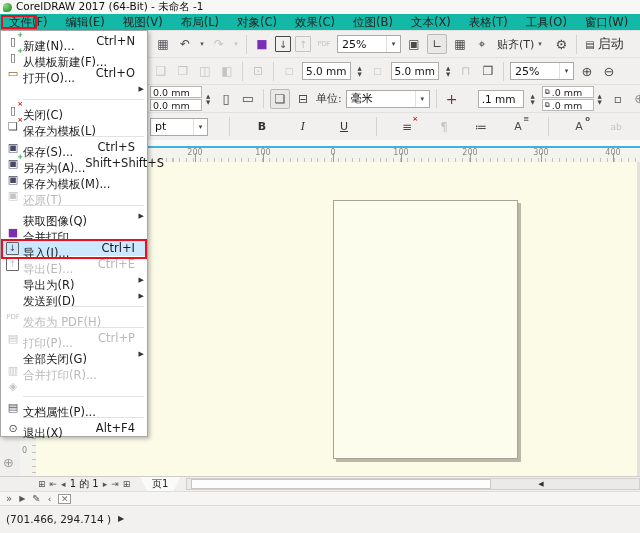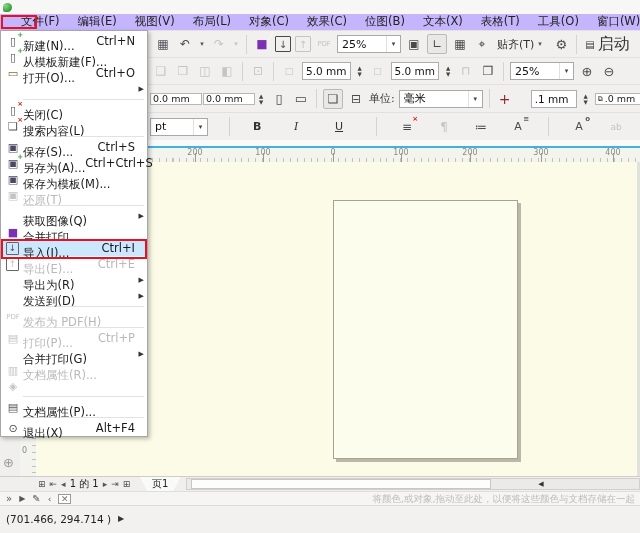--- a/index.html
+++ b/index.html
@@ -4,21 +4,21 @@
 <style>
   html,body{margin:0;padding:0;background:#d8d8d8;}
   .app{position:relative;width:640px;height:533px;background:#f1f0ee;overflow:hidden;
        font-family:"DejaVu Sans","Liberation Sans",sans-serif;font-size:11px;color:#222;}
   
   .titlebar{height:14px;display:flex;align-items:center;gap:4px;padding-left:3px;
             background:#f7f7f6;font-size:10.5px;color:#111;}
   .logo{width:9px;height:9px;border-radius:50% 50% 50% 2px;
         background:radial-gradient(circle at 30% 30%,#8fd37f,#2e9e3a 70%);}
   
-  .menubar{height:16px;display:flex;align-items:flex-start;background:#c4b5fd;font-size:11.5px;padding-left:12px;}
+  .menubar{height:16px;display:flex;align-items:center;background:#14b8a6;font-size:11.5px;}
   .mb-item{padding:0 9px;height:15px;line-height:15px;white-space:nowrap;}
   
   .tb{display:flex;align-items:center;background:#f1f0ee;border-top:1px solid #e2e1df;box-sizing:border-box;}
   .tb1{height:27px;padding-left:154px;gap:4px;}
   .tb2{height:27px;padding-left:152px;gap:4px;}
   .tb3{height:28px;padding-left:150px;gap:4px;}
   .tb4{height:28px;padding-left:150px;gap:19px;}
   .tbtn{min-width:18px;height:18px;display:inline-flex;align-items:center;justify-content:center;
         color:#4a4a4a;font-size:12px;position:relative;flex:none;}
   .tbtn.active{border:1px solid #b9b9b9;background:#e9e8e6;border-radius:2px;}
@@ -28,25 +28,25 @@
   .drop{font-size:7px;color:#555;min-width:8px;}
   .vsep{width:1px;height:19px;background:#d5d3d0;margin:0 2px;flex:none;}
   .combo{height:18px;background:#fff;border:1px solid #a9a9a9;display:inline-flex;align-items:center;
          font-size:11px;padding-left:4px;color:#111;flex:none;box-sizing:border-box;}
   .combo .ca{width:13px;height:16px;display:flex;align-items:center;justify-content:center;
              font-size:7px;color:#444;margin-left:4px;border-left:1px solid #e0e0e0;}
   .field{height:18px;background:#fff;border:1px solid #adadad;display:inline-flex;align-items:center;
          font-size:10.5px;padding:0 3px;color:#111;flex:none;box-sizing:border-box;}
   .stepper{display:inline-flex;flex-direction:column;justify-content:center;width:10px;height:18px;
            font-size:5.5px;color:#444;line-height:6px;align-items:center;flex:none;}
-  .dual{display:inline-flex;flex-direction:row;gap:1px;flex:none;}
+  .dual{display:inline-flex;flex-direction:column;gap:1px;flex:none;}
   .dual .df{height:12px;width:52px;background:#fff;border:1px solid #b7b7b5;font-size:9.5px;
             padding:0 2px;display:flex;align-items:center;box-sizing:border-box;}
   .dual-wrap{display:inline-flex;align-items:center;gap:1px;flex:none;}
-  .txtbtn{height:18px;min-width:18px;display:inline-flex;align-items:center;
+  .txtbtn{height:18px;min-width:18px;display:inline-flex;align-items:center;justify-content:center;
           font-size:12px;color:#333;flex:none;padding:0 2px;}
   .txtbtn.b{font-weight:bold;} .txtbtn.i{font-style:italic;font-family:"DejaVu Serif",serif;}
   .txtbtn.u{text-decoration:underline;}
   .lbl{font-size:11px;color:#333;flex:none;}
   
   .docarea{position:absolute;left:0;top:140px;width:640px;height:336px;background:#fbfbe7;}
   .tabstrip{position:absolute;left:0;top:0;width:100%;height:6px;background:#fafafa;}
   .blueline{position:absolute;left:0;top:6px;width:100%;height:2px;}
   .hruler{position:absolute;left:0;top:8px;right:0;height:14px;background:#f4f4ef;
           border-bottom:1px solid #d8d8d2;
@@ -108,20 +108,21 @@
   
   .annobox{position:absolute;border:2px solid #e81123;box-sizing:border-box;z-index:40;background:transparent;}
 </style>
 </head>
 <body>
 
 <div class="app">
 
   <div class="titlebar">
     <span class="logo"></span>
+    <span>CorelDRAW 2017 (64-Bit) - 未命名 -1</span>
   </div>
 
   <div class="menubar" id="menubar">
       <span class="mb-item">文件(F)</span>
       <span class="mb-item">编辑(E)</span>
       <span class="mb-item">视图(V)</span>
       <span class="mb-item">布局(L)</span>
       <span class="mb-item">对象(C)</span>
       <span class="mb-item">效果(C)</span>
       <span class="mb-item">位图(B)</span>
@@ -152,21 +153,21 @@
       <span class="tbtn">▦</span>
       <span class="tbtn">⌖</span>
       <span class="txtbtn">
         <span style="font-size: 11px;">贴齐(T)</span>
         <span class="drop" style="margin-left: 4px;">▾</span>
       </span>
       <span class="tbtn" style="font-size: 13px;">⚙</span>
       <span class="vsep"></span>
       <span class="txtbtn">
         <span style="margin-right: 3px; font-size: 10px;">▤</span>
-        <span style="font-size: 16px;">启动</span>
+        <span style="font-size: 13px;">启动</span>
       </span>
     </div>
   <div class="tb tb2" id="tb2">
       <span class="tbtn disabled">❑</span>
       <span class="tbtn disabled">❒</span>
       <span class="tbtn disabled">◫</span>
       <span class="tbtn disabled">◧</span>
       <span class="vsep"></span>
       <span class="tbtn disabled">⊡</span>
       <span class="vsep"></span>
@@ -311,21 +312,20 @@
   </div>
 
   <div class="palrow">
     <div class="palicons">
       <span>»</span>
       <span style="font-size:8px">▶</span>
       <span>✎</span>
       <span style="font-size:9px">‹</span>
       <span class="swatch">✕</span>
     </div>
-    <span class="palhint">将颜色,或对象,拖动至此处，以便将这些颜色与文档存储在一起</span>
   </div>
 
   <div class="statusbar">
     <span class="coords">(701.466, 294.714 )</span>
     <span class="coords-expand">▶</span>
   </div>
 
   <div class="filemenu" id="filemenu">
       <div class="fm-item">
         <span class="fm-ic">▯<span class="badge" style="color: rgb(46, 158, 58);">+</span></span>
@@ -345,32 +345,32 @@
         <span class="fm-ic"></span>
         <span class="fm-arrow">▶</span>
       </div>
       <div class="fm-sep"></div>
       <div class="fm-item">
         <span class="fm-ic">▯<span class="badge" style="color: rgb(207, 34, 34);">×</span></span>
         <span class="fm-label">关闭(C)</span>
       </div>
       <div class="fm-item">
         <span class="fm-ic">❏<span class="badge" style="color: rgb(207, 34, 34);">×</span></span>
-        <span class="fm-label">搜索内容(L)</span>
+        <span class="fm-label">保存为模板(L)</span>
       </div>
       <div class="fm-sep"></div>
       <div class="fm-item">
         <span class="fm-ic" style="color: rgb(74, 74, 102);">▣</span>
         <span class="fm-label">保存(S)...</span>
         <span class="fm-short">Ctrl+S</span>
       </div>
       <div class="fm-item">
         <span class="fm-ic" style="color: rgb(74, 74, 102);">▣<span class="badge" style="color: rgb(46, 158, 58);">+</span></span>
         <span class="fm-label">另存为(A)...</span>
-        <span class="fm-short">Ctrl+Ctrl+S</span>
+        <span class="fm-short">Shift+Shift+S</span>
       </div>
       <div class="fm-item">
         <span class="fm-ic" style="color: rgb(74, 74, 102);">▣</span>
         <span class="fm-label">保存为模板(M)...</span>
       </div>
       <div class="fm-item disabled">
         <span class="fm-ic" style="color: rgb(196, 196, 194);">▣</span>
         <span class="fm-label">还原(T)</span>
       </div>
       <div class="fm-sep"></div>
@@ -409,26 +409,26 @@
         <span class="fm-label">发布为 PDF(H)</span>
       </div>
       <div class="fm-sep"></div>
       <div class="fm-item disabled">
         <span class="fm-ic" style="color: rgb(196, 196, 194);">▤</span>
         <span class="fm-label">打印(P)...</span>
         <span class="fm-short">Ctrl+P</span>
       </div>
       <div class="fm-item">
         <span class="fm-ic"></span>
-        <span class="fm-label">合并打印(G)</span>
+        <span class="fm-label">全部关闭(G)</span>
         <span class="fm-arrow">▶</span>
       </div>
       <div class="fm-item disabled">
         <span class="fm-ic" style="color: rgb(196, 196, 194);">▥</span>
-        <span class="fm-label">文档属性(R)...</span>
+        <span class="fm-label">合并打印(R)...</span>
       </div>
       <div class="fm-item disabled">
         <span class="fm-ic" style="color: rgb(196, 196, 194);">◈</span>
       </div>
       <div class="fm-sep"></div>
       <div class="fm-item">
         <span class="fm-ic" style="color: rgb(85, 85, 95);">▤</span>
         <span class="fm-label">文档属性(P)...</span>
       </div>
       <div class="fm-sep"></div>

